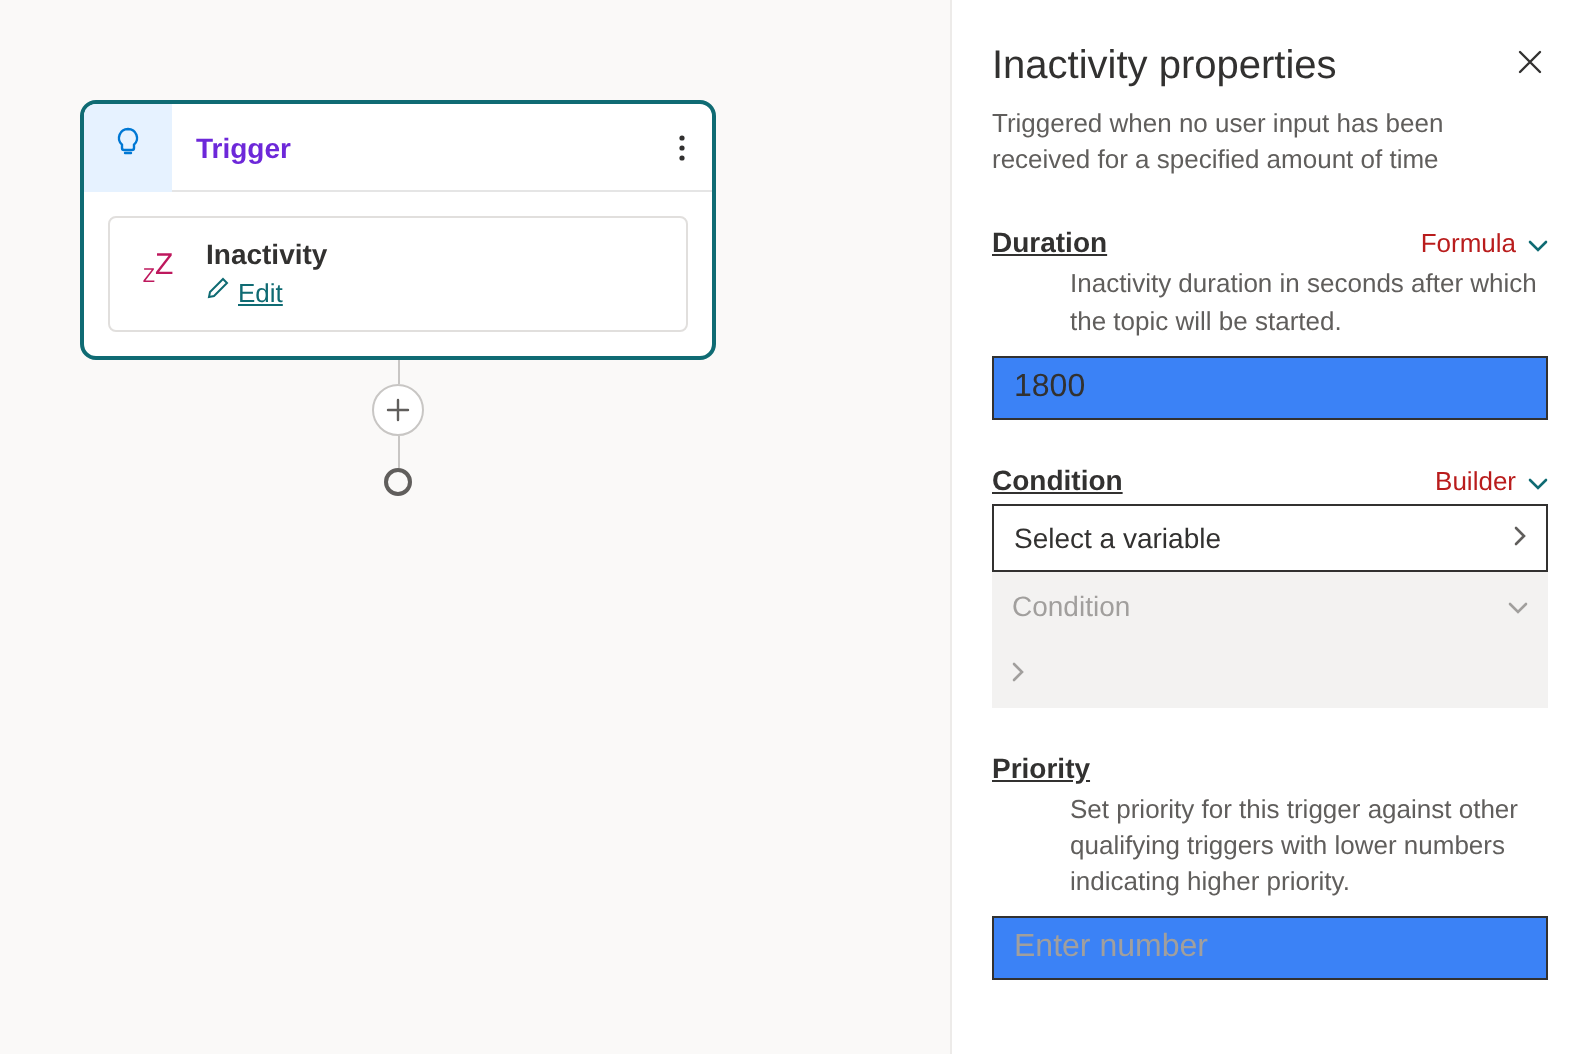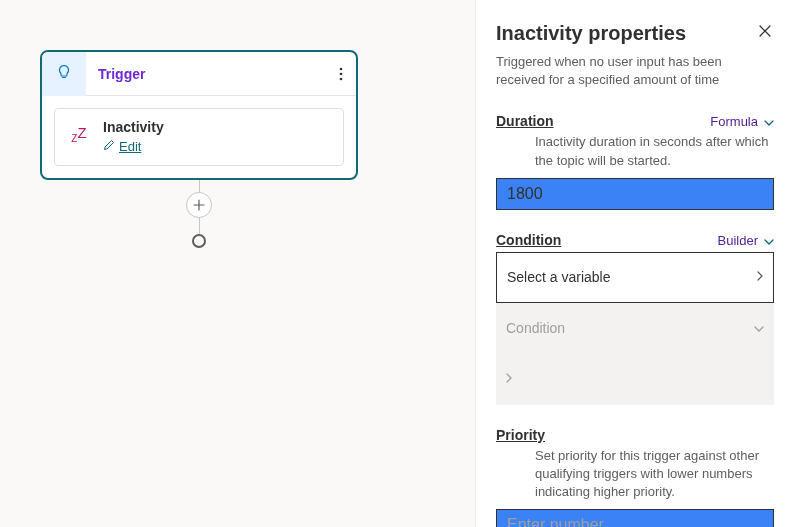--- a/index.html
+++ b/index.html
@@ -140,21 +140,21 @@
       overflow-y: auto;
     }
     .panel-header {
       display: flex;
       justify-content: space-between;
       align-items: flex-start;
       margin-bottom: 8px;
     }
     .panel-title {
       font-size: 20px;
-      font-weight: 700;
+      font-weight: 400;
       color: #323130;
     }
     .close-btn {
       font-size: 16px;
       cursor: pointer;
       color: #323130;
       padding: 2px;
       background: none;
       border: none;
     }
@@ -173,21 +173,21 @@
       align-items: baseline;
       margin-bottom: 4px;
     }
     .section-label {
       font-weight: 600;
       font-size: 14px;
       color: #323130;
       text-decoration: underline;
     }
     .section-mode {
-      color: #4c1d95;
+      color: #b91c1c;
       font-size: 13px;
       display: flex;
       align-items: center;
       gap: 6px;
       cursor: pointer;
     }
     .section-desc {
       font-size: 13px;
       color: #605e5c;
       line-height: 1.4;
@@ -201,21 +201,21 @@
       padding: 0 10px;
       font-size: 16px;
       color: #323130;
       font-family: inherit;
       background: #3b82f6;
     }
     .text-input::placeholder { color: #a19f9d; }
 
     .select-row {
       width: 100%;
-      height: 51px;
+      height: 34px;
       border: 1px solid #323130;
       display: flex;
       align-items: center;
       justify-content: space-between;
       padding: 0 10px;
       font-size: 14px;
       color: #323130;
       background: #fff;
       cursor: pointer;
     }

